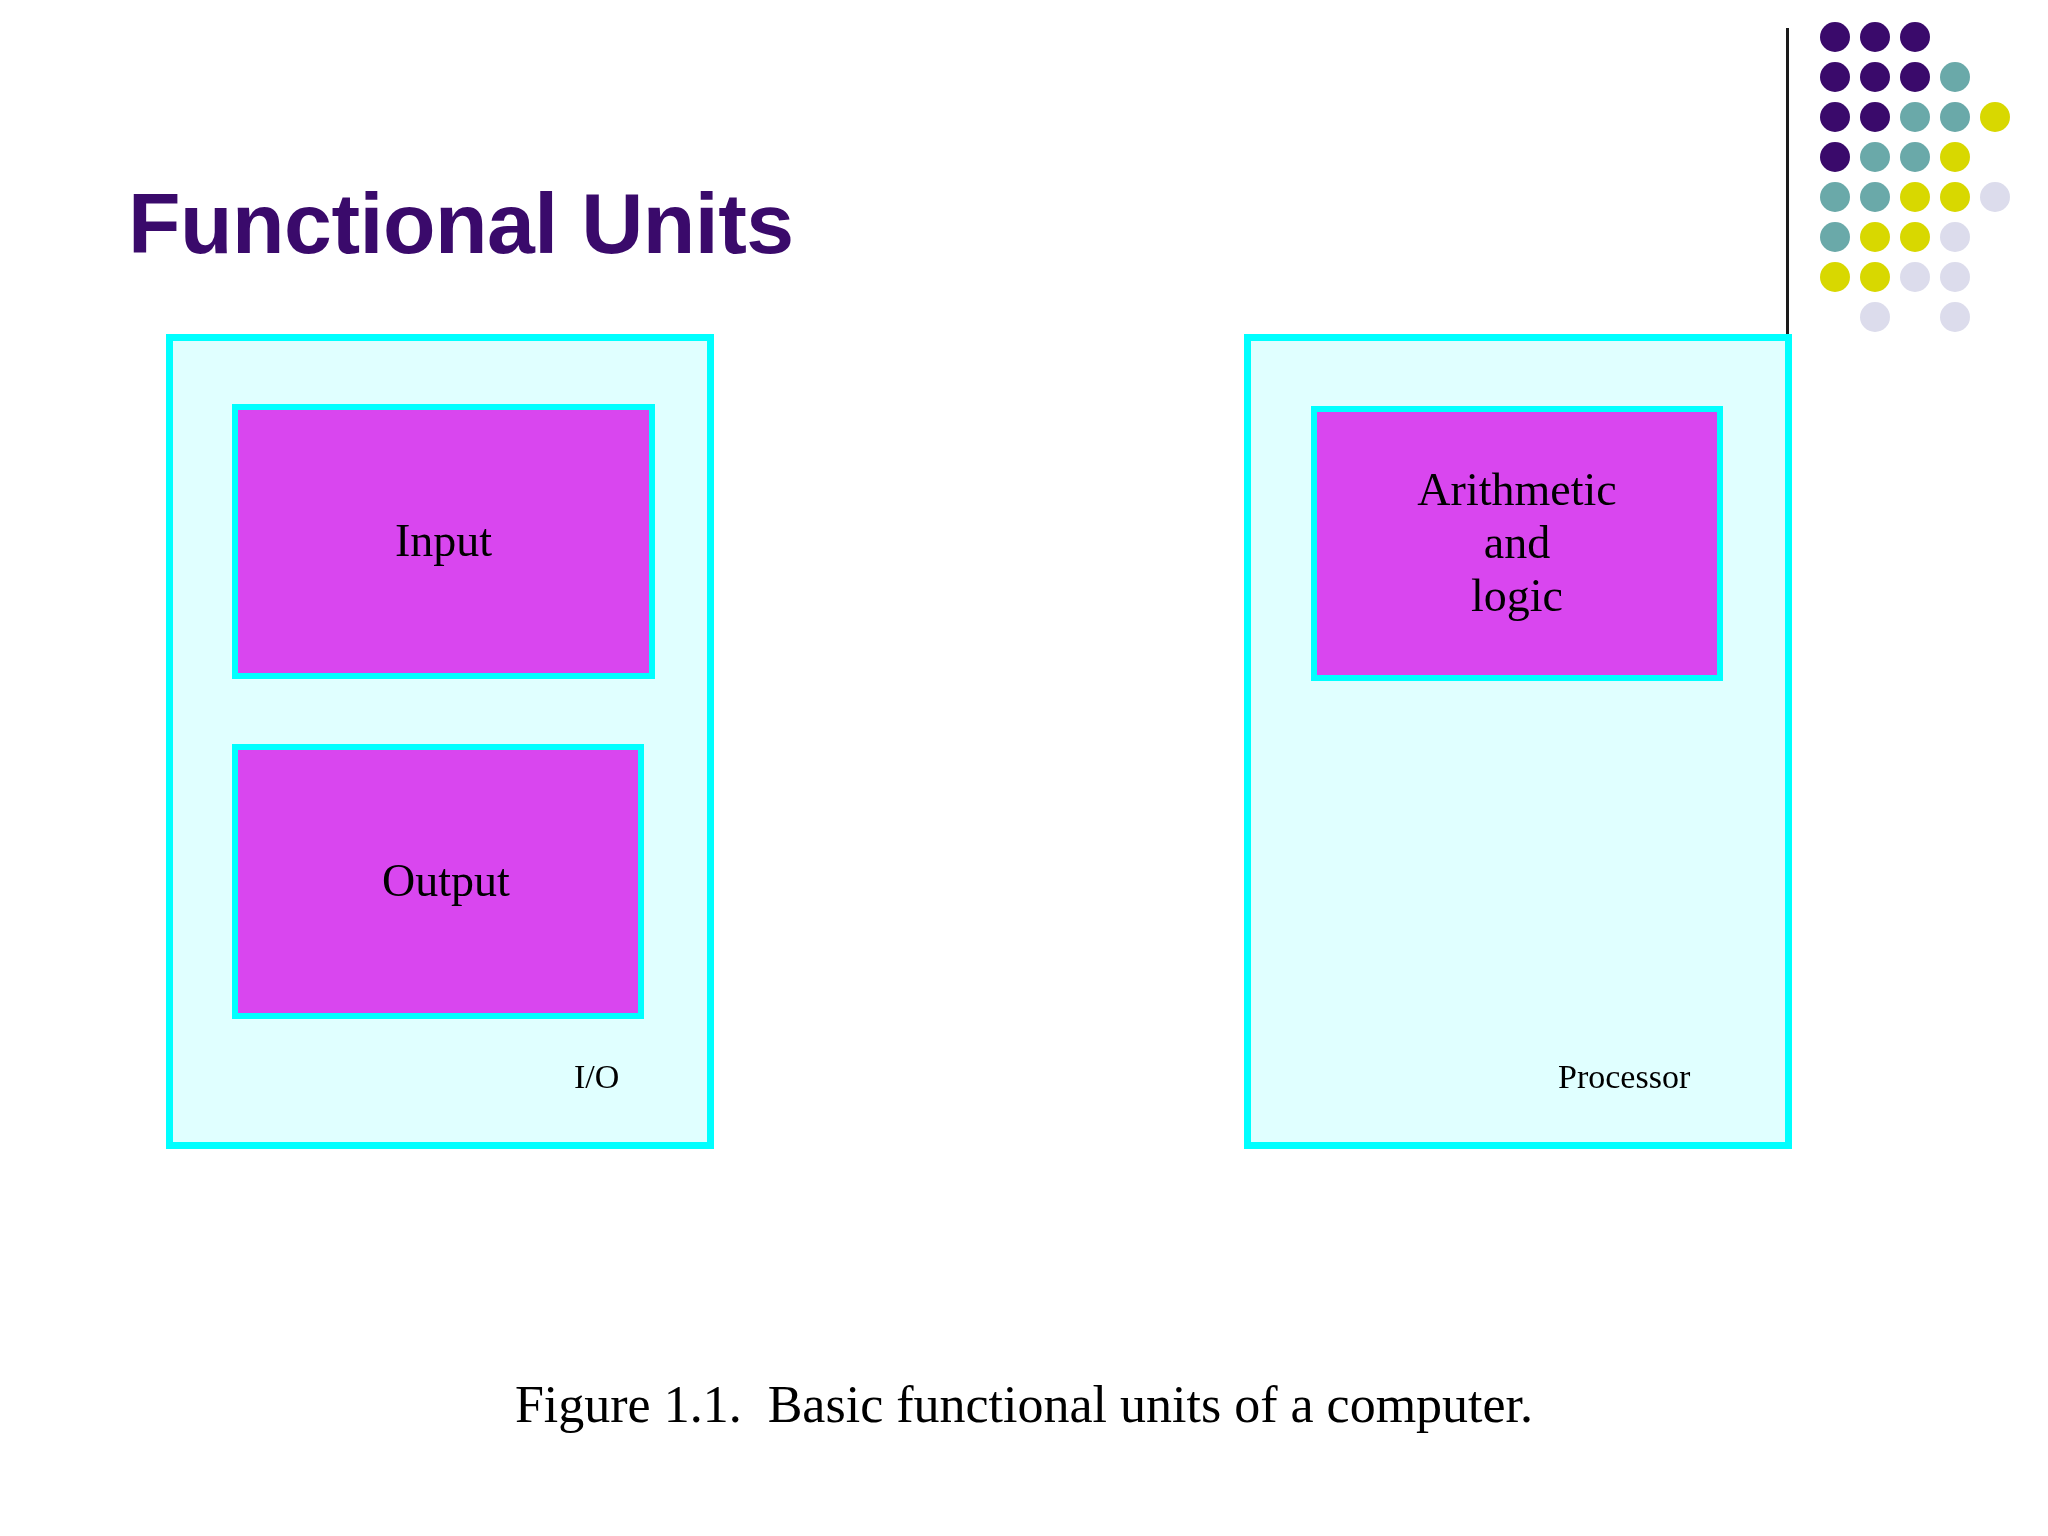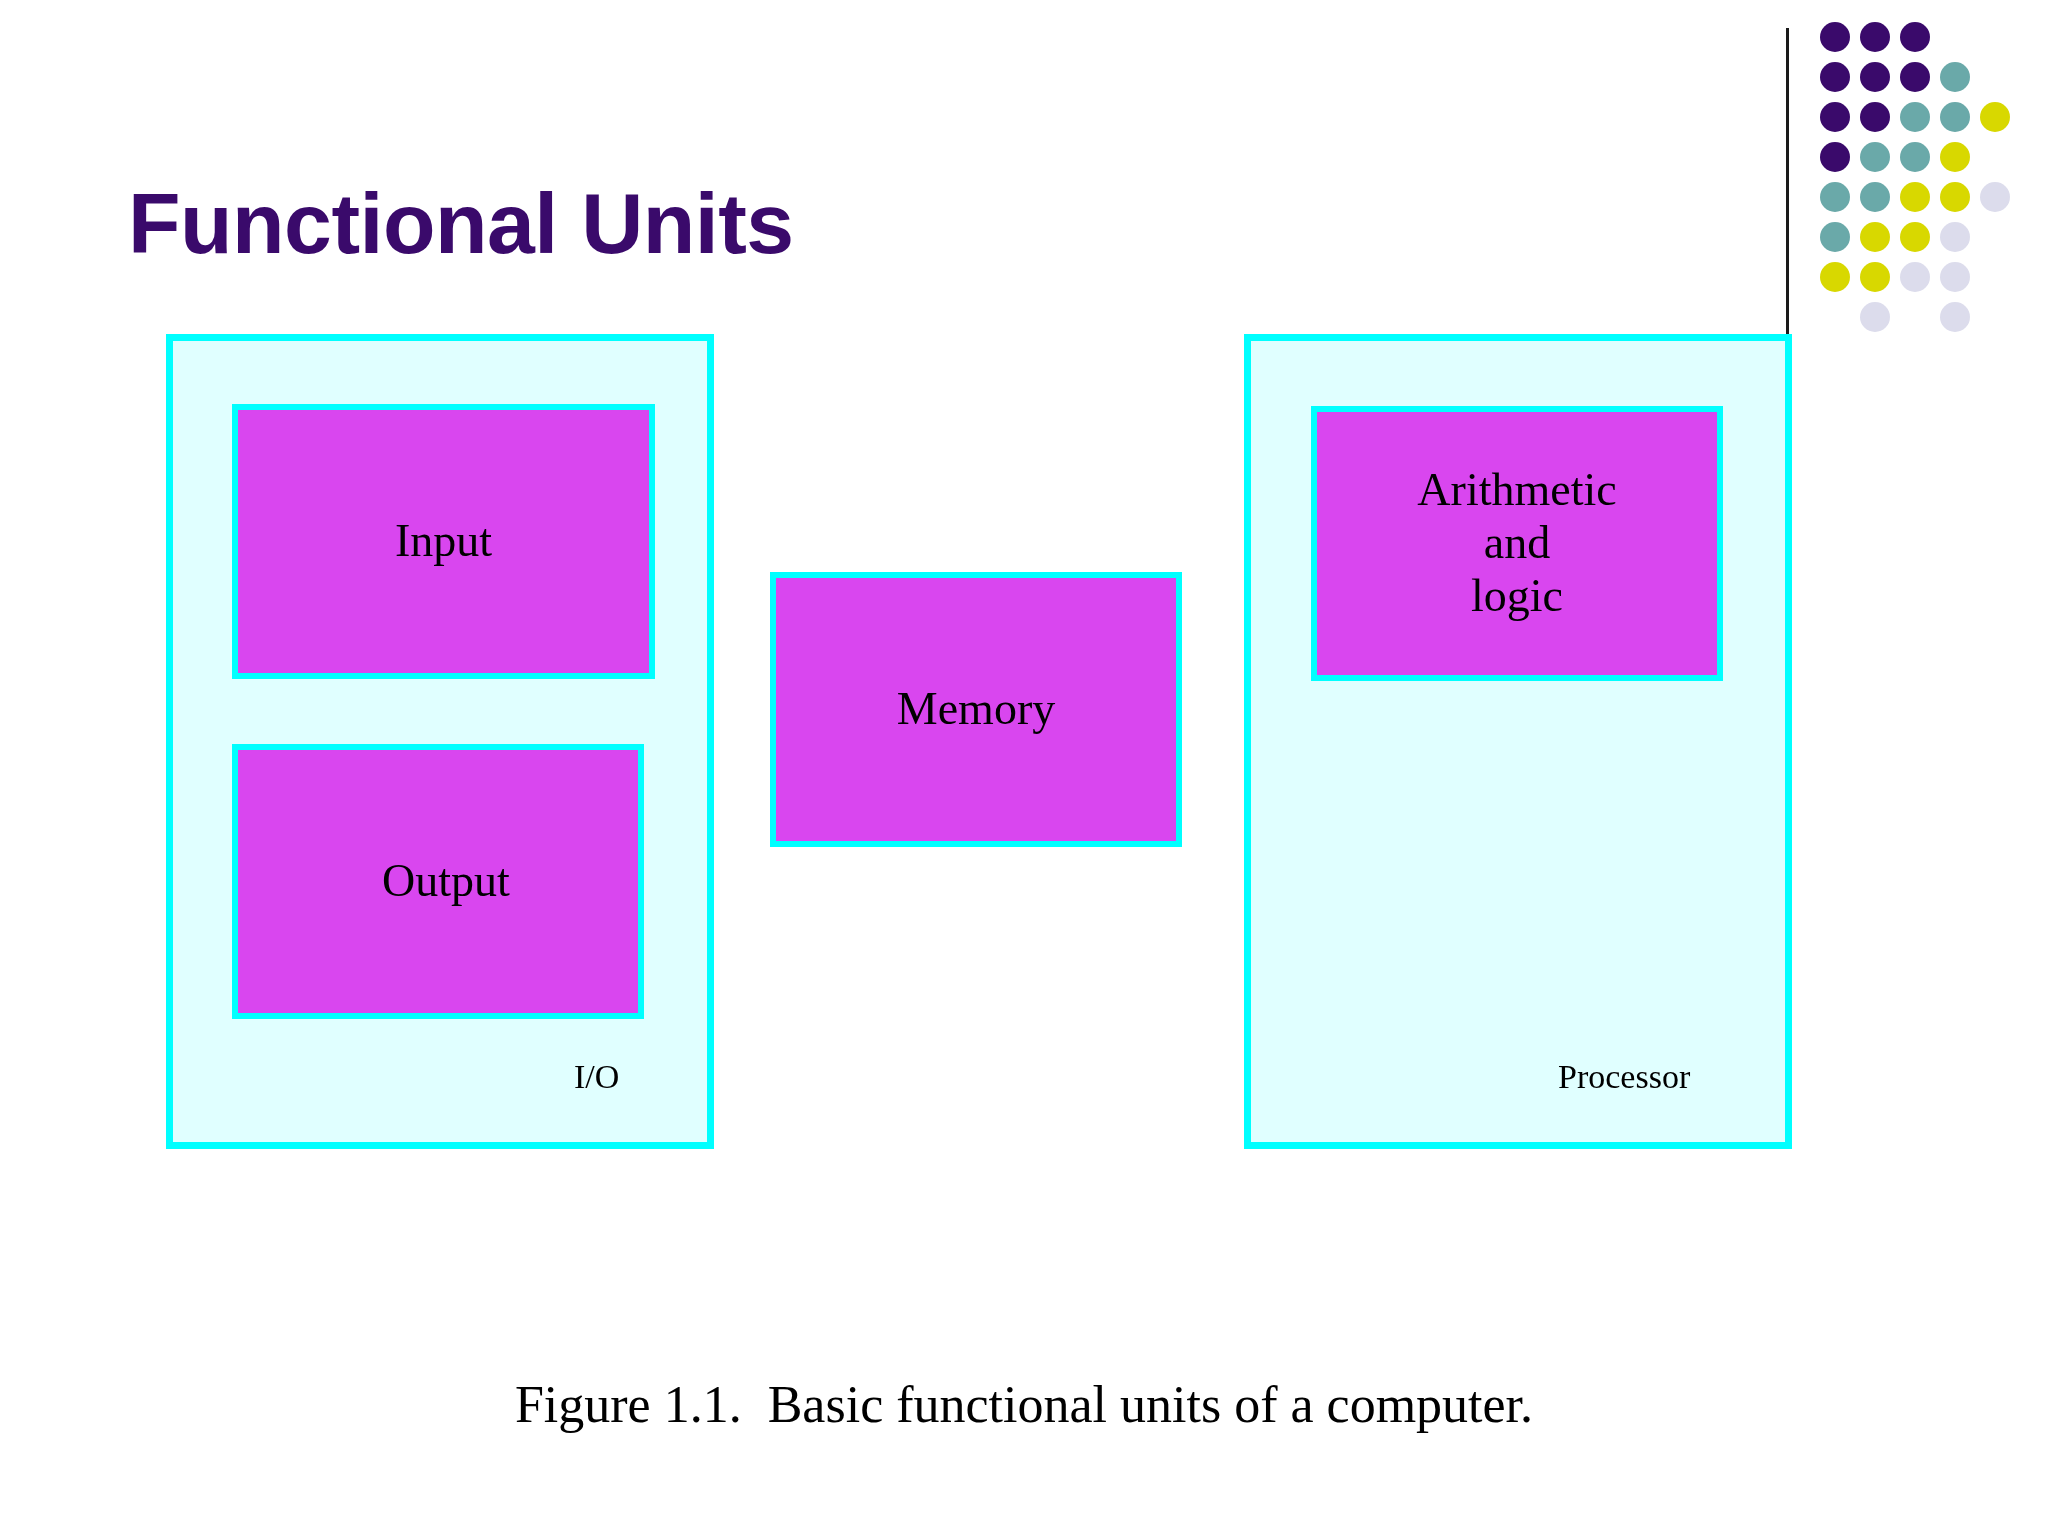--- a/index.html
+++ b/index.html
@@ -170,23 +170,20 @@
     <div id="input-box" class="unit-box">
       <span class="unit-label">Input</span>
     </div>
 
     <div id="output-box" class="unit-box">
       <span class="unit-label">Output</span>
     </div>
 
     <div id="io-group-label" class="group-label">I/O</div>
 
-    <div id="memory-box" class="unit-box">
-      <span class="unit-label">Memory</span>
-    </div>
 
     <div id="proc-group" class="group-box"></div>
 
     <div id="alu-box" class="unit-box">
       <span class="unit-label" id="alu-label"><span>Arithmetic</span><br><span>and</span><br><span>logic</span></span>
     </div>
 
 
     <div id="proc-group-label" class="group-label">Processor</div>
   </div>

